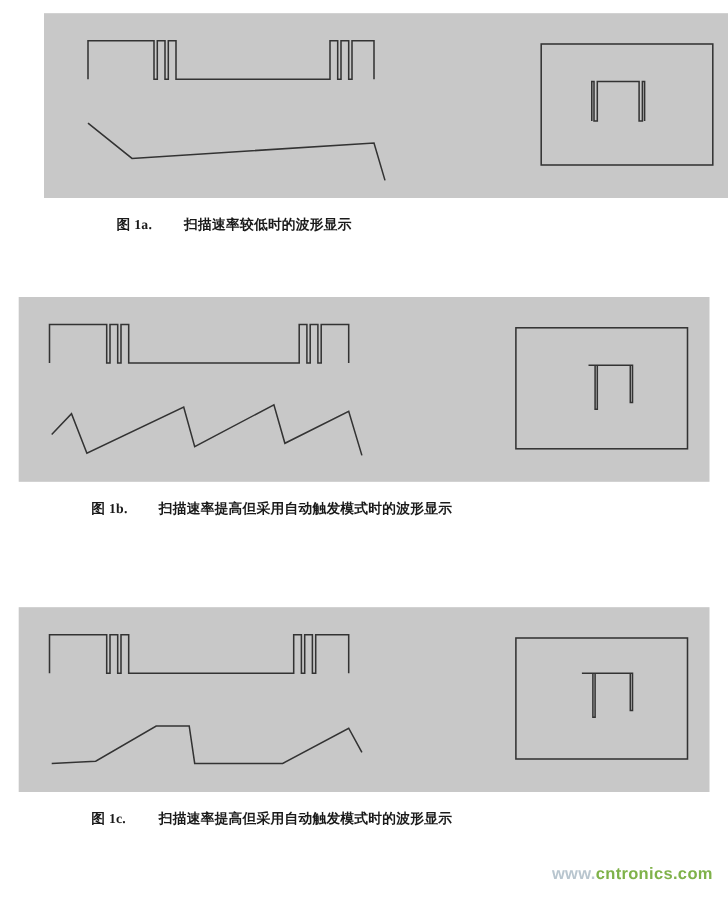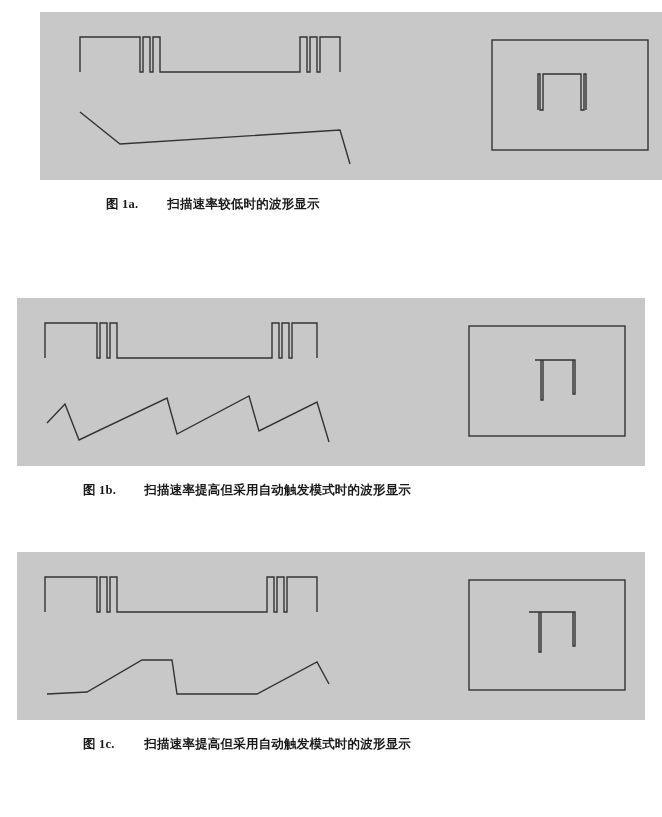--- a/index.html
+++ b/index.html
@@ -50,21 +50,21 @@
     font-weight: bold;
     min-width: 58px;
     font-family: "Liberation Serif", serif;
   }
   .caption .cap-text {
     display: inline-block;
     font-weight: bold;
     font-family: "Liberation Serif", serif;
   }
   #fig-a { top: 12px; margin-left: 23px; }
-  #fig-b { top: 298px; }
+  #fig-b { top: 270px; }
   #fig-c { top: 552px; }
 
   .watermark {
     position: absolute;
     right: 14px;
     bottom: 14px;
     font-size: 15px;
     font-weight: bold;
     font-family: "Liberation Sans", sans-serif;
     color: #7fb24a;
@@ -124,14 +124,17 @@
           <polyline points="512,60 556,60 556,94 558,94 558,60 522,60 522,100 524,100 524,60"></polyline>
         </g>
       </svg>
     </div>
     <div class="caption">
       <span class="cap-label">图 1c.</span>
       <span class="cap-text">扫描速率提高但采用自动触发模式时的波形显示</span>
     </div>
   </div>
 
+  <div class="watermark">
+    <span class="wm-dark">www.</span><span>cntronics.com</span>
+  </div>
 
 </div>
 
 </body></html>

